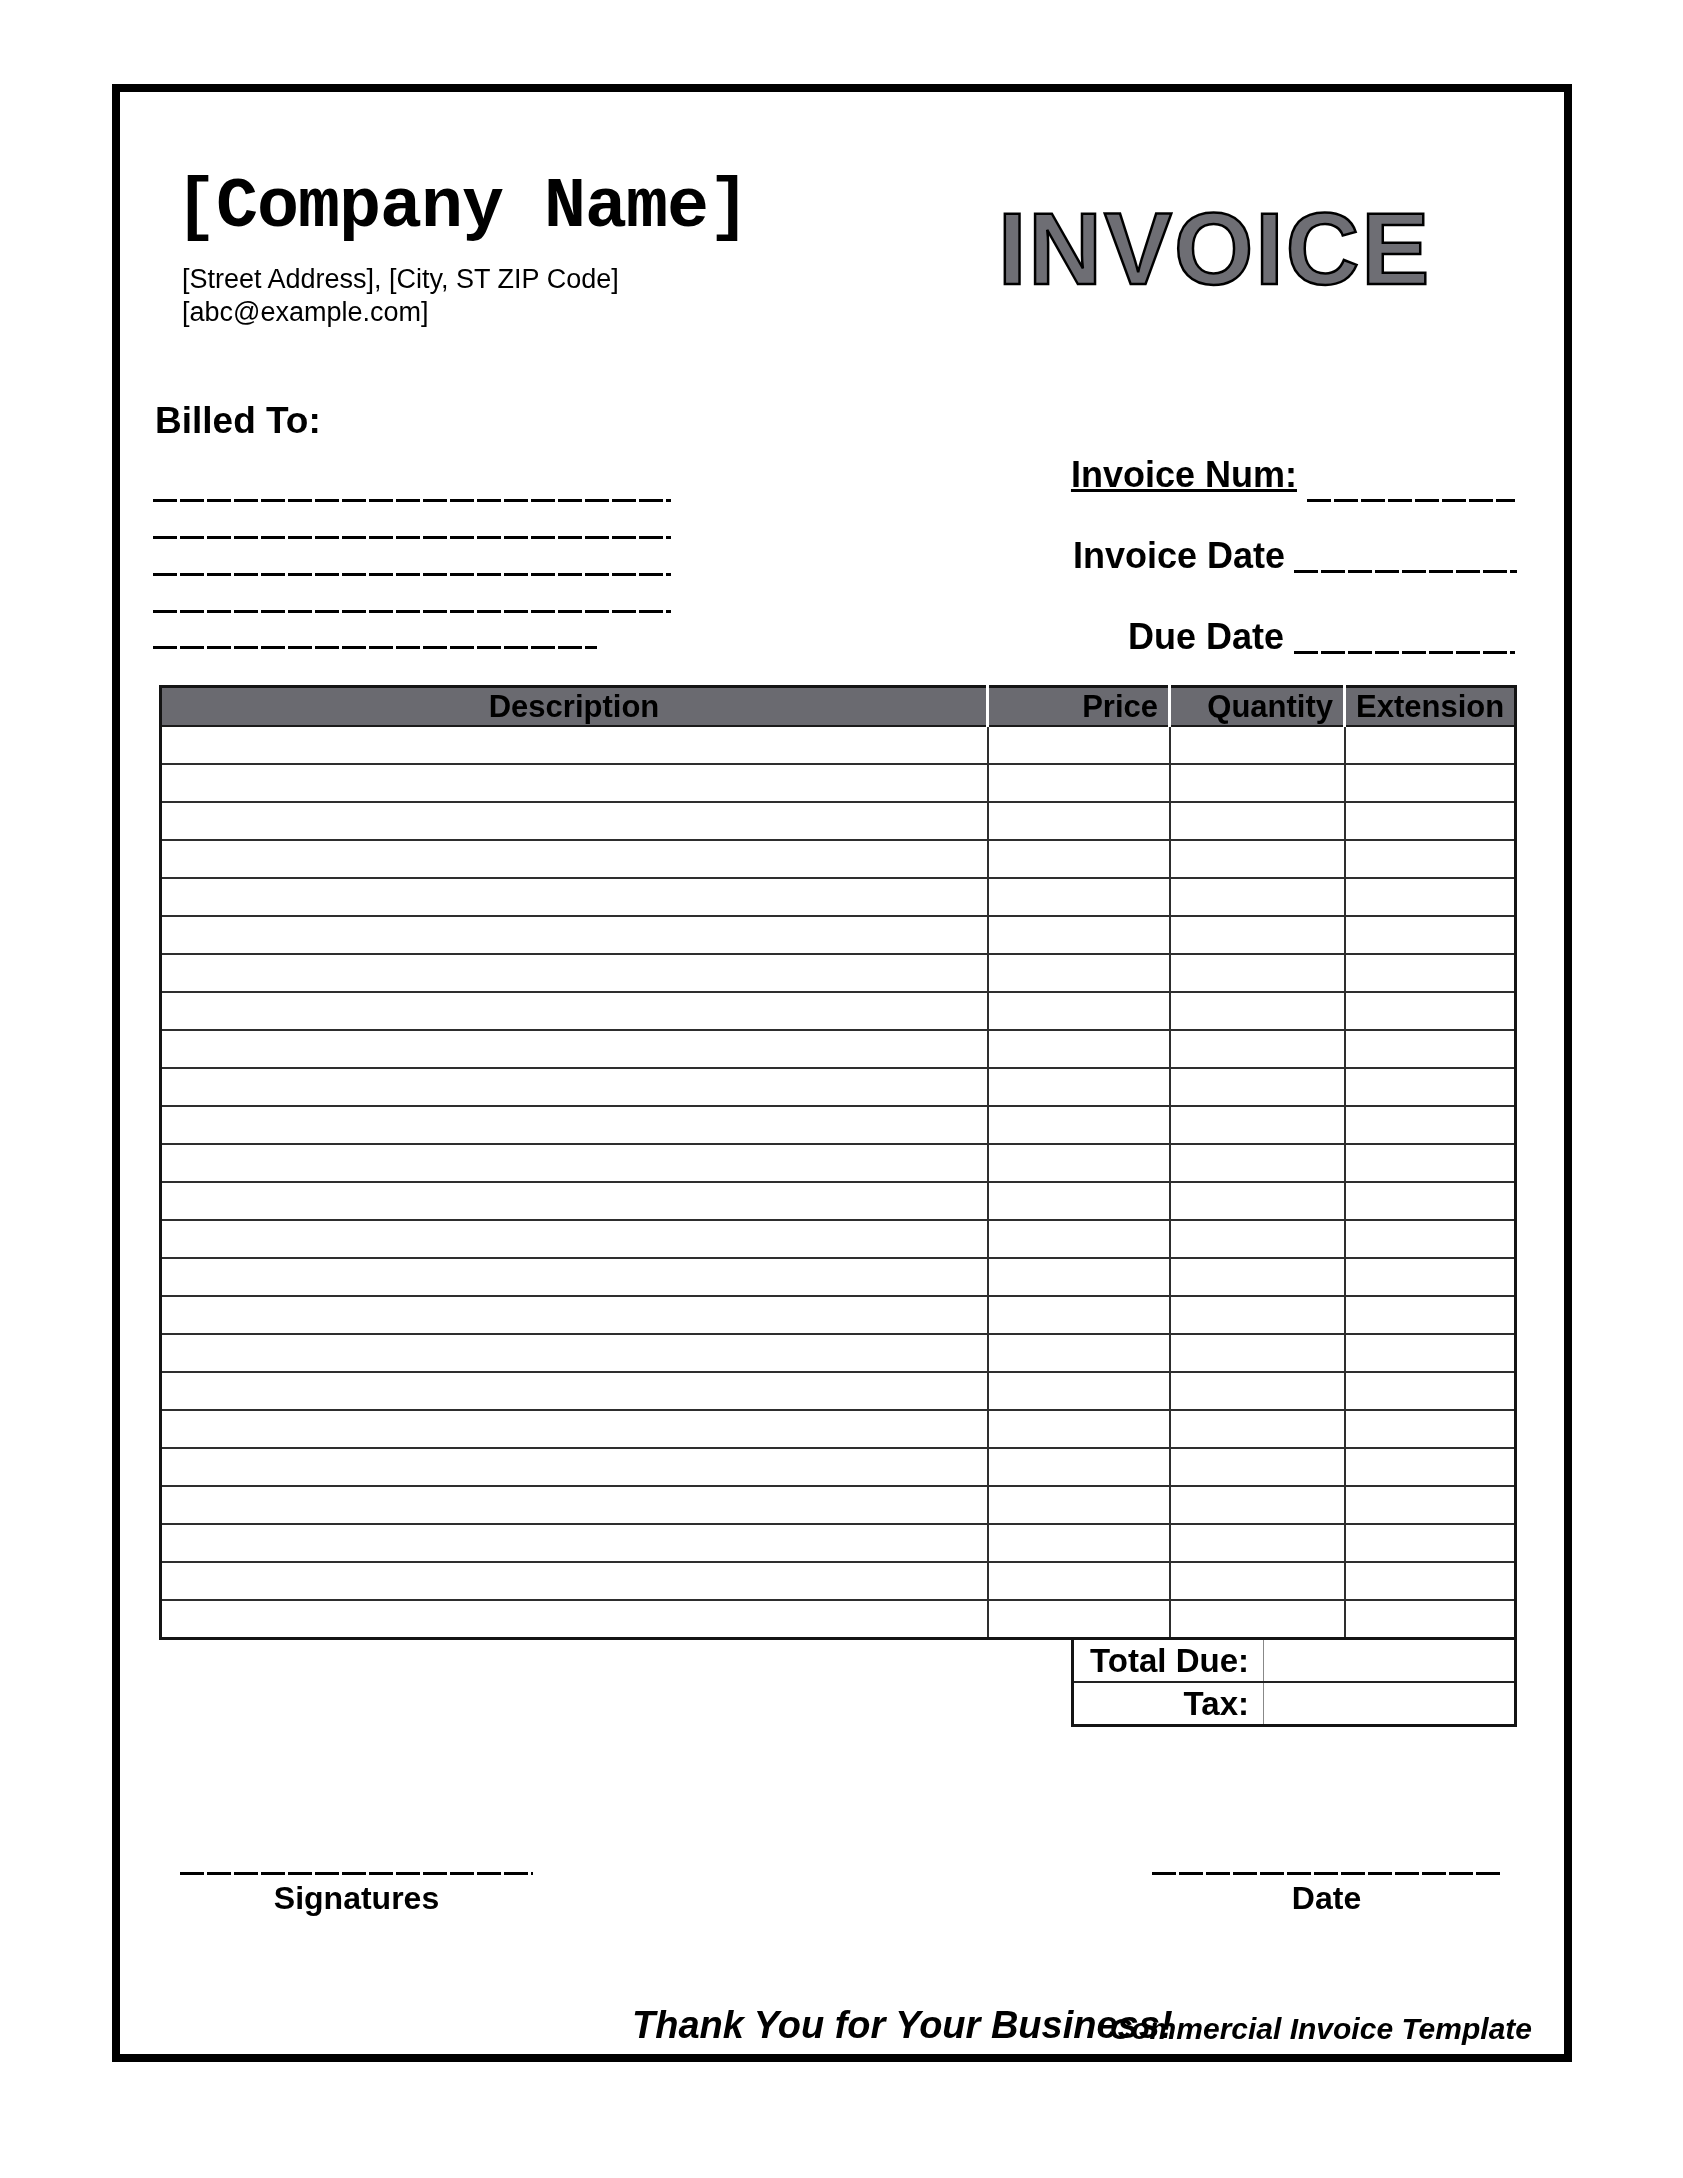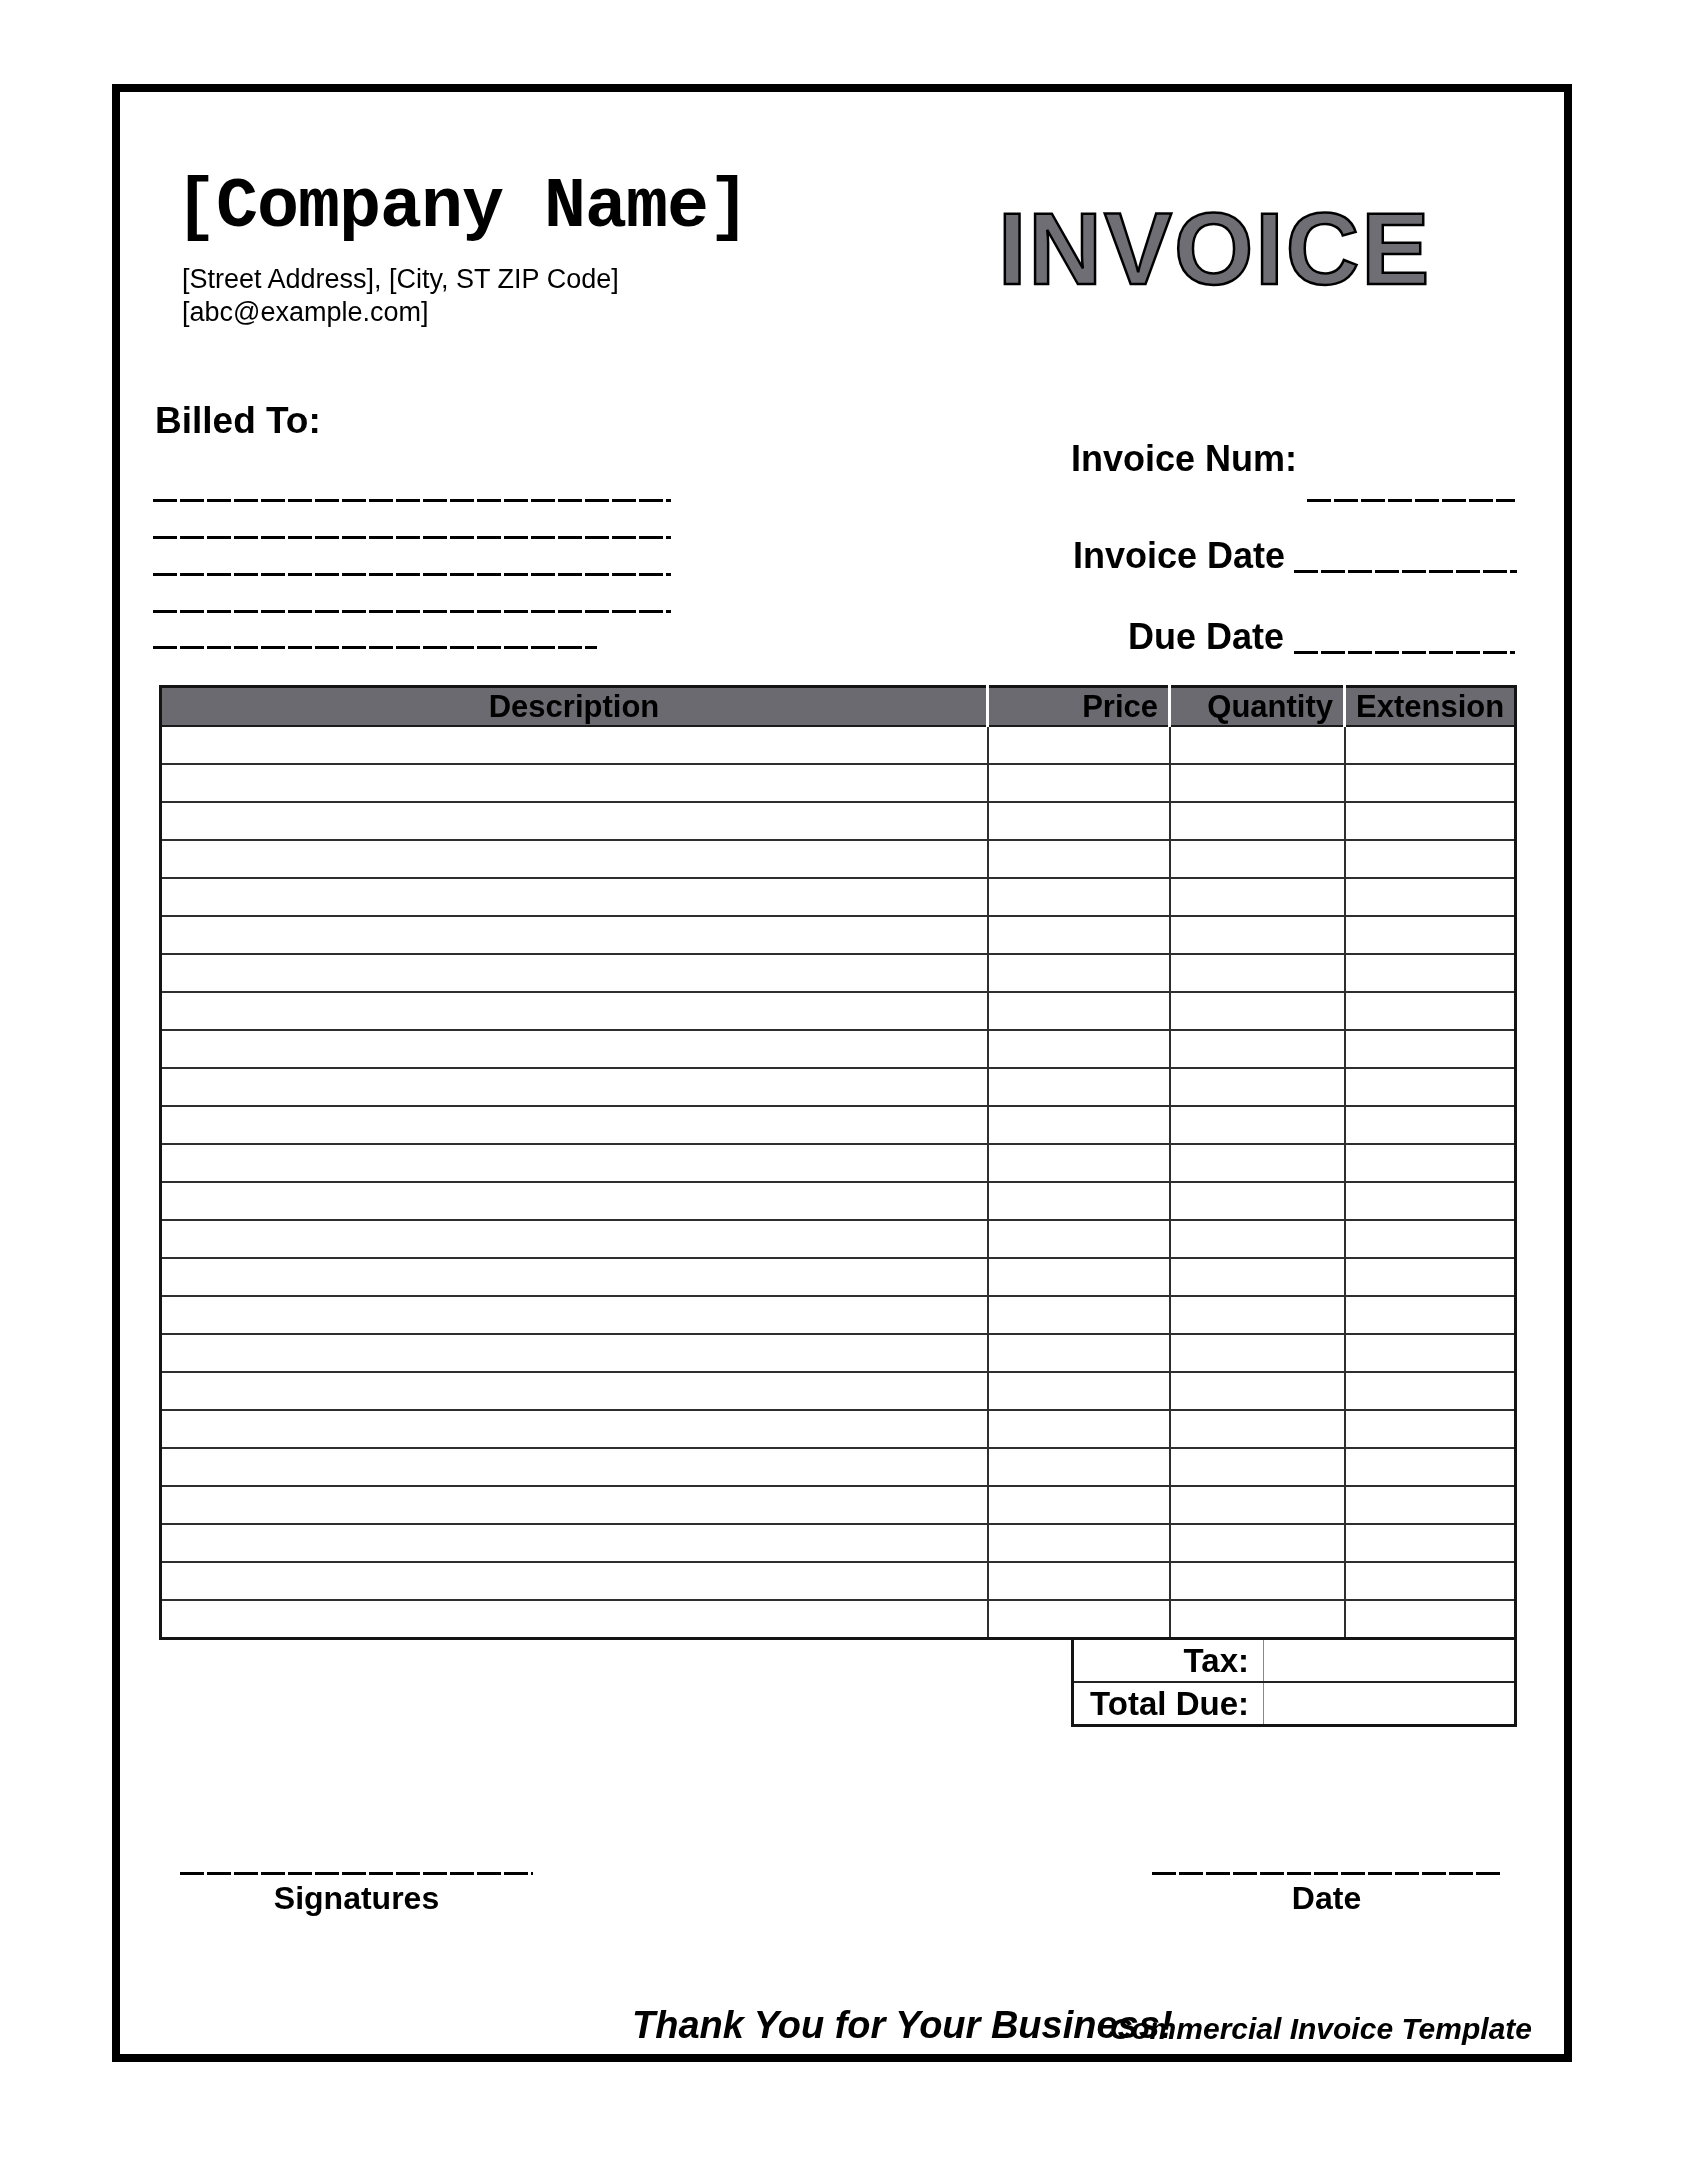--- a/index.html
+++ b/index.html
@@ -86,21 +86,21 @@
   </div>
   <div class="invoice-title">INVOICE</div>
 
   <div class="billed-to">Billed To:</div>
   <div class="blank-line" style="left:153px;top:499px;width:518px;"></div>
   <div class="blank-line" style="left:153px;top:536px;width:518px;"></div>
   <div class="blank-line" style="left:153px;top:573px;width:518px;"></div>
   <div class="blank-line" style="left:153px;top:610px;width:518px;"></div>
   <div class="blank-line" style="left:153px;top:646px;width:444px;"></div>
 
-  <div class="field-label" style="right:386px;top:438px;">Invoice Num:</div>
+  <div class="field-label" style="right:386px;top:454px;text-decoration:underline;">Invoice Num:</div>
   <div class="blank-line" style="left:1307px;top:499px;width:208px;"></div>
 
   <div class="field-label" style="right:398px;top:535px;">Invoice Date</div>
   <div class="blank-line" style="left:1294px;top:570px;width:223px;"></div>
 
   <div class="field-label" style="right:399px;top:616px;">Due Date</div>
   <div class="blank-line" style="left:1294px;top:651px;width:221px;"></div>
 
   <table class="items-table">
     <colgroup>
@@ -265,25 +265,25 @@
       </tbody>
   </table>
 
   <table class="totals-table">
     <colgroup>
         <col style="width:191px">
         <col style="width:252px">
       </colgroup>
     <tbody>
         <tr>
+          <td class="tot-label">Total Due:</td>
+          <td></td>
+        </tr>
+        <tr>
           <td class="tot-label">Tax:</td>
-          <td></td>
-        </tr>
-        <tr>
-          <td class="tot-label">Total Due:</td>
           <td></td>
         </tr>
       </tbody>
   </table>
 
   <div class="blank-line" style="left:180px;top:1872px;width:353px;"></div>
   <div class="sig-label" style="left:180px;top:1880px;width:353px;">Signatures</div>
 
   <div class="blank-line" style="left:1152px;top:1872px;width:349px;"></div>
   <div class="sig-label" style="left:1152px;top:1880px;width:349px;">Date</div>

